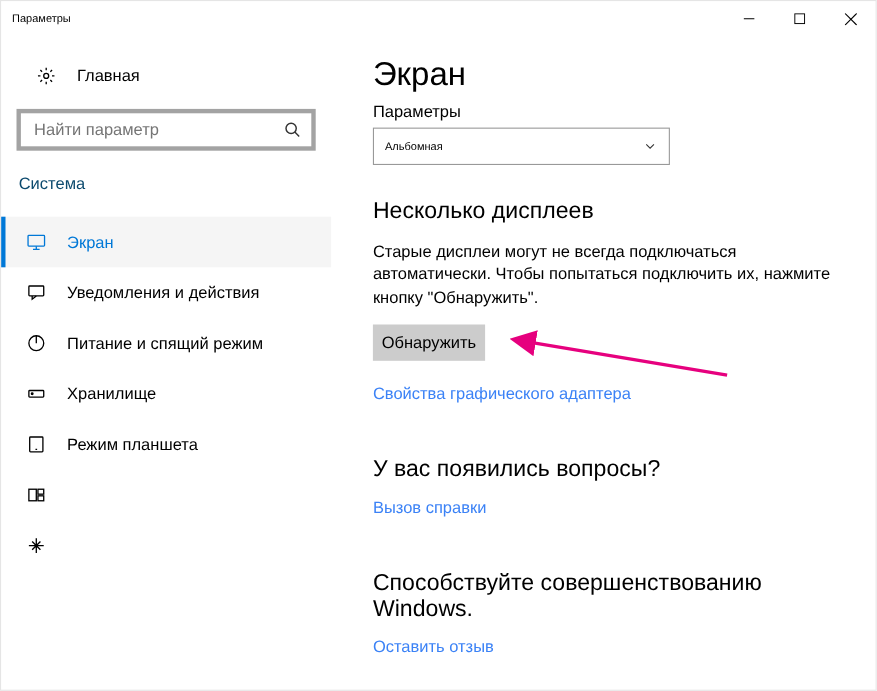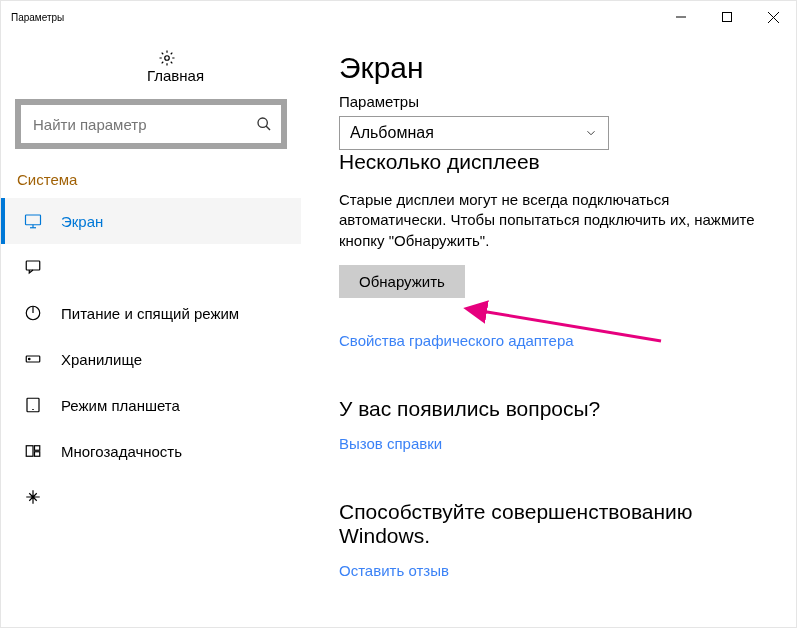--- a/index.html
+++ b/index.html
@@ -48,47 +48,46 @@
     width: 300px;
     flex: 0 0 300px;
     padding: 16px 0 0 0;
   }
   .home-row {
     display: flex;
     align-items: center;
     height: 40px;
     padding-left: 31px;
     margin-bottom: 10px;
-    flex-direction: column;
   }
   .home-row .icon { width: 20px; display:flex; align-items:center; justify-content:center; }
   .home-row .label { margin-left: 18px; font-size: 15px; }
 
   .searchbox {
     margin: 0 14px 22px 14px;
-    border: 6px solid #a3a3a3;
-    height: 50px;
+    border: 4px solid #a3a3a3;
+    height: 38px;
     display: flex;
     align-items: center;
     padding: 0 8px 0 10px;
   }
   .searchbox input {
     flex: 1 1 auto;
     border: none;
     outline: none;
     font-size: 15px;
     background: transparent;
   }
   .searchbox .search-icon { width: 18px; display:flex; justify-content:center; }
 
   .group-header {
     padding: 0 0 6px 16px;
     font-size: 15px;
-    color: #a16207;
-    margin-bottom: 4px;
+    color: #0c4a6e;
+    margin-bottom: 15px;
   }
 
   .nav-item {
     display: flex;
     align-items: center;
     height: 46px;
     padding-left: 18px;
     font-size: 15px;
     border-left: 4px solid transparent;
   }
@@ -116,43 +115,44 @@
     margin-bottom: 6px;
   }
   .dropdown {
     width: 270px;
     height: 34px;
     border: 1px solid #999;
     display: flex;
     align-items: center;
     padding: 0 10px;
     justify-content: space-between;
-    font-size: 16px;
+    font-size: 10px;
+    margin-bottom: 30px;
   }
   .dropdown .chev { display:flex; }
 
   .section-title {
     font-size: 21px;
     font-weight: 400;
     margin: 0 0 14px 0;
   }
   .body-text {
     font-size: 15px;
     line-height: 1.35;
     margin: 16px 0 14px 0;
     max-width: 420px;
   }
   .btn {
     display: inline-block;
     background: #ccc;
     border: none;
-    padding: 8px 20px;
+    padding: 8px 8px;
     font-size: 15px;
     font-family: inherit;
-    margin-bottom: 34px;
+    margin-bottom: 22px;
   }
   .link {
     color: #3b82f6;
     font-size: 15px;
     margin-bottom: 30px;
     display: inline-block;
   }
   .spacer-block { height: 18px; }
 
   
@@ -224,20 +224,21 @@
       <span class="label">Экран</span>
     </div>
 
     <div class="nav-item">
       <span class="icon">
         <svg width="18" height="18" viewBox="0 0 24 24" fill="none" stroke="#000" stroke-width="1.6">
             <rect x="3" y="4" width="18" height="12" rx="1"></rect>
             <path d="M7 16l0 4 5-4"></path>
           </svg>
       </span>
+      <span class="label">Уведомления и действия</span>
     </div>
 
     <div class="nav-item">
       <span class="icon">
         <svg width="18" height="18" viewBox="0 0 24 24" fill="none" stroke="#000" stroke-width="1.6">
             <circle cx="12" cy="12" r="9"></circle>
             <line x1="12" y1="3" x2="12" y2="12"></line>
           </svg>
       </span>
       <span class="label">Питание и спящий режим</span>
@@ -264,21 +265,20 @@
     </div>
 
     <div class="nav-item">
       <span class="icon">
         <svg width="18" height="18" viewBox="0 0 24 24" fill="none" stroke="#000" stroke-width="1.6">
             <rect x="3" y="5" width="9" height="14"></rect>
             <rect x="14" y="5" width="7" height="6"></rect>
             <rect x="14" y="13" width="7" height="6"></rect>
           </svg>
       </span>
-      <span class="label">Многозадачность</span>
     </div>
 
 
     <div class="nav-item">
       <span class="icon">
         <svg width="18" height="18" viewBox="0 0 24 24" fill="none" stroke="#000" stroke-width="1.6">
             <path d="M7 17l10-10M7 7l10 10M12 3v18M3 12h18"></path>
           </svg>
       </span>
     </div>

